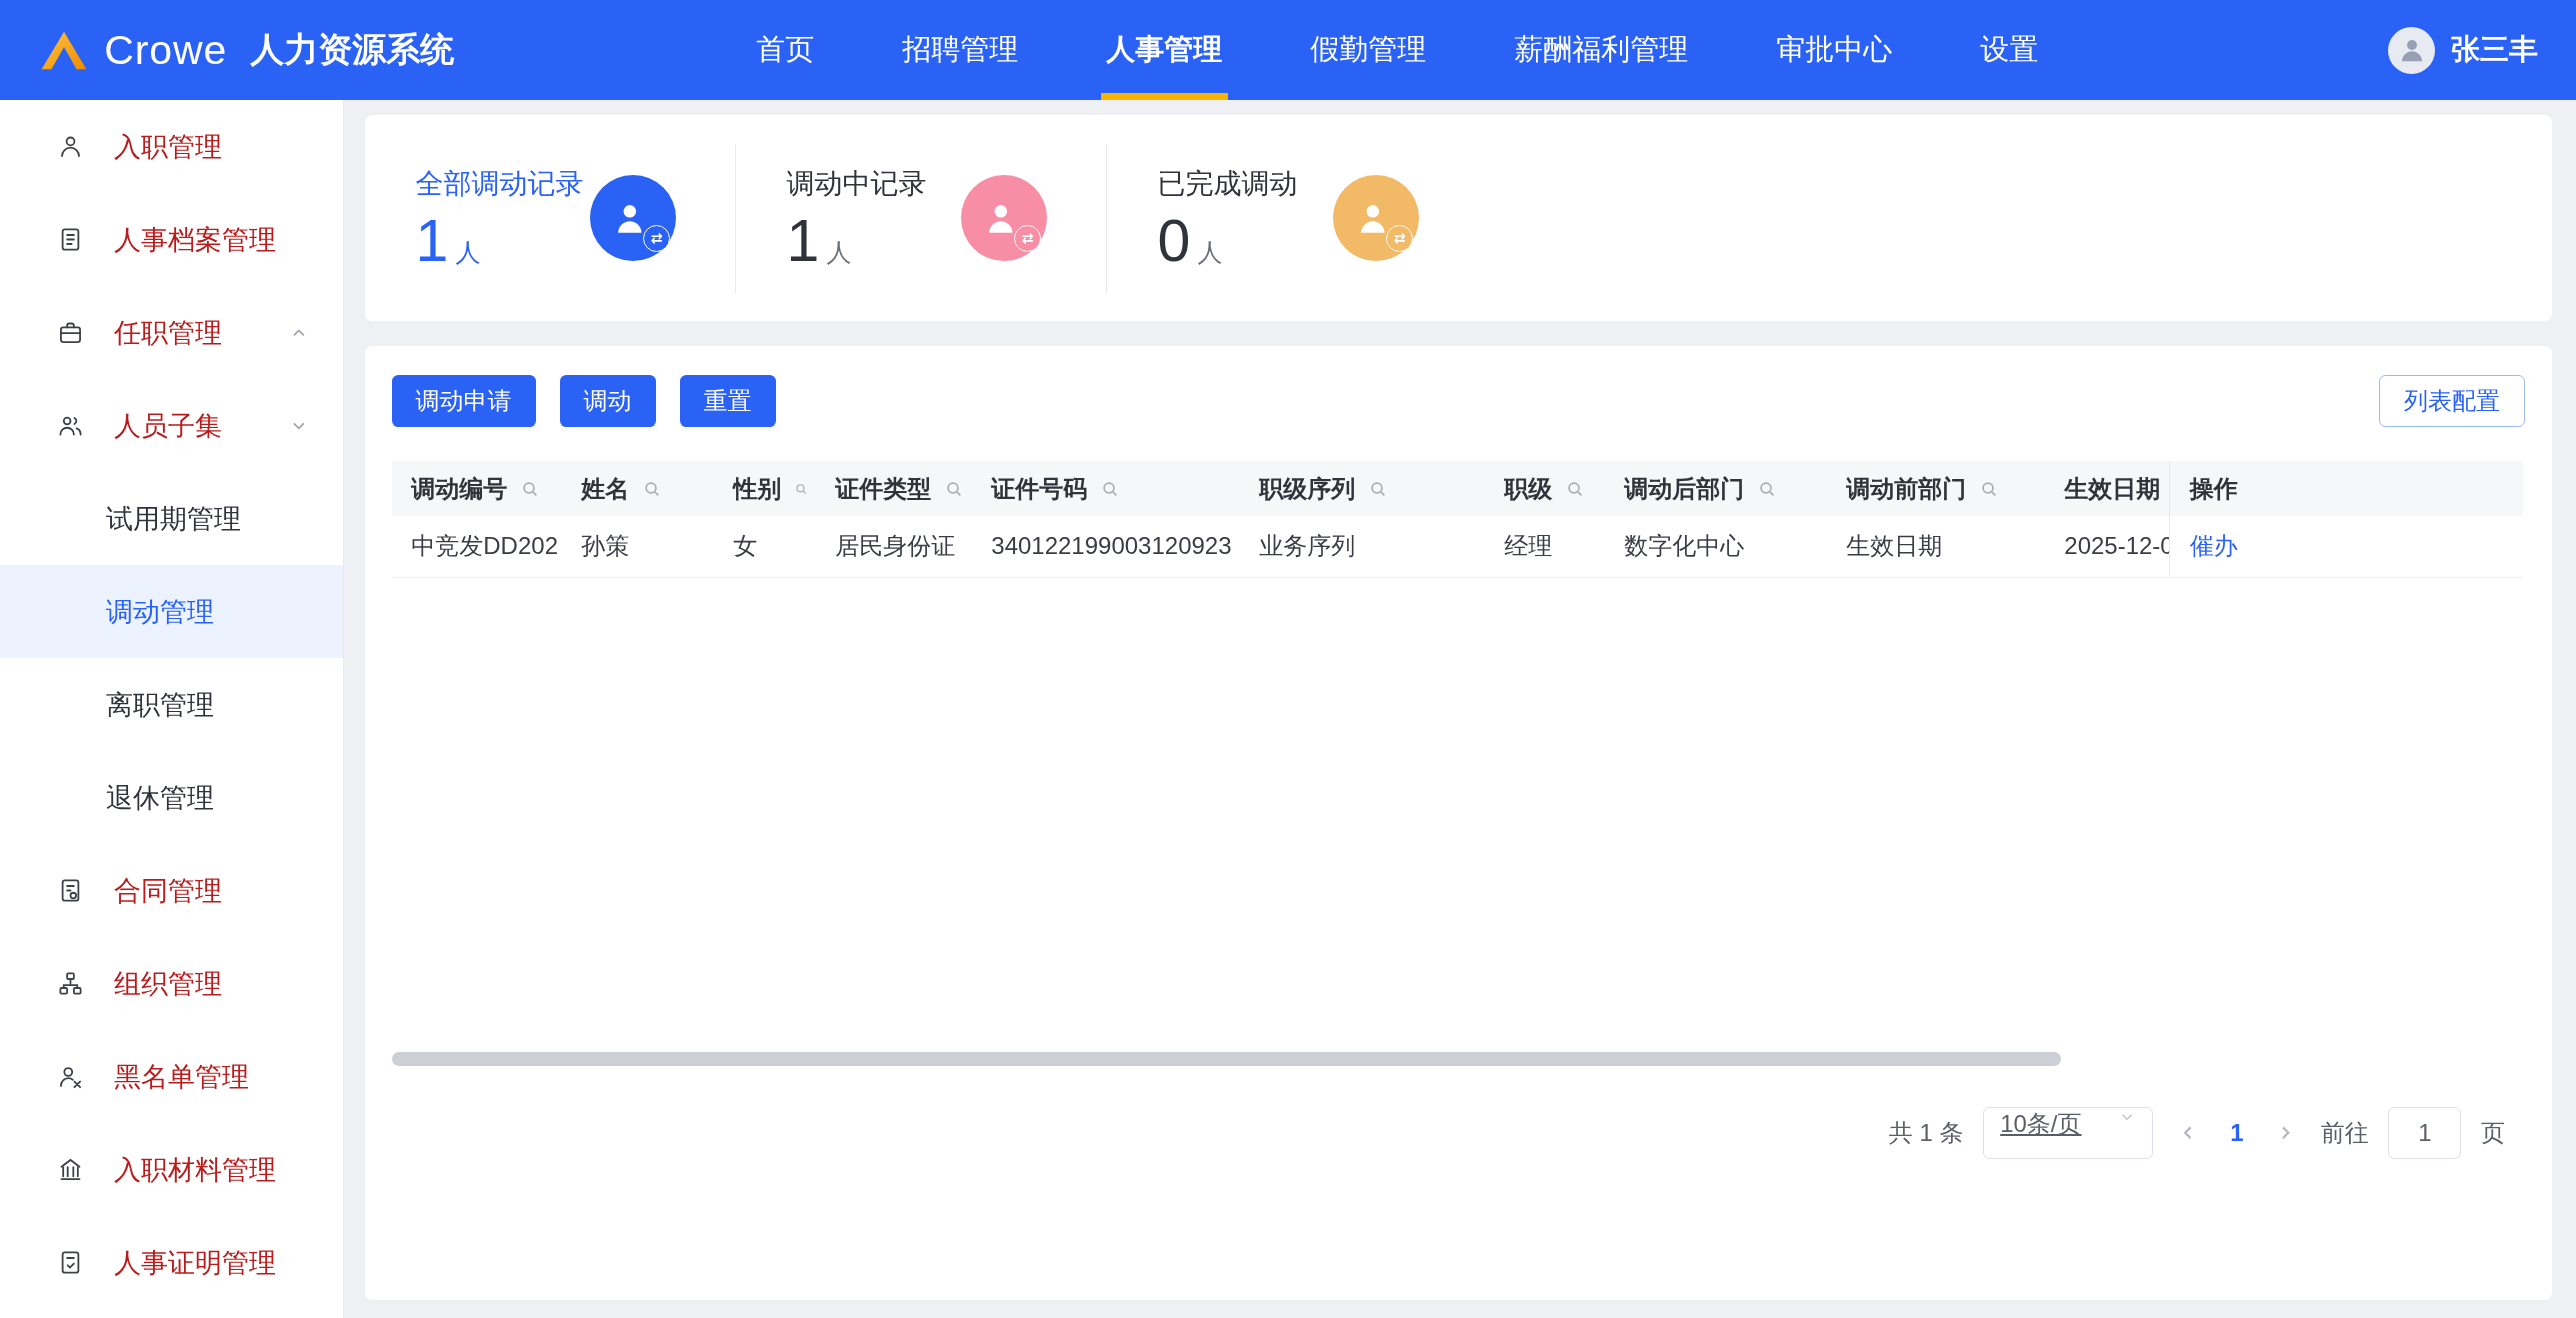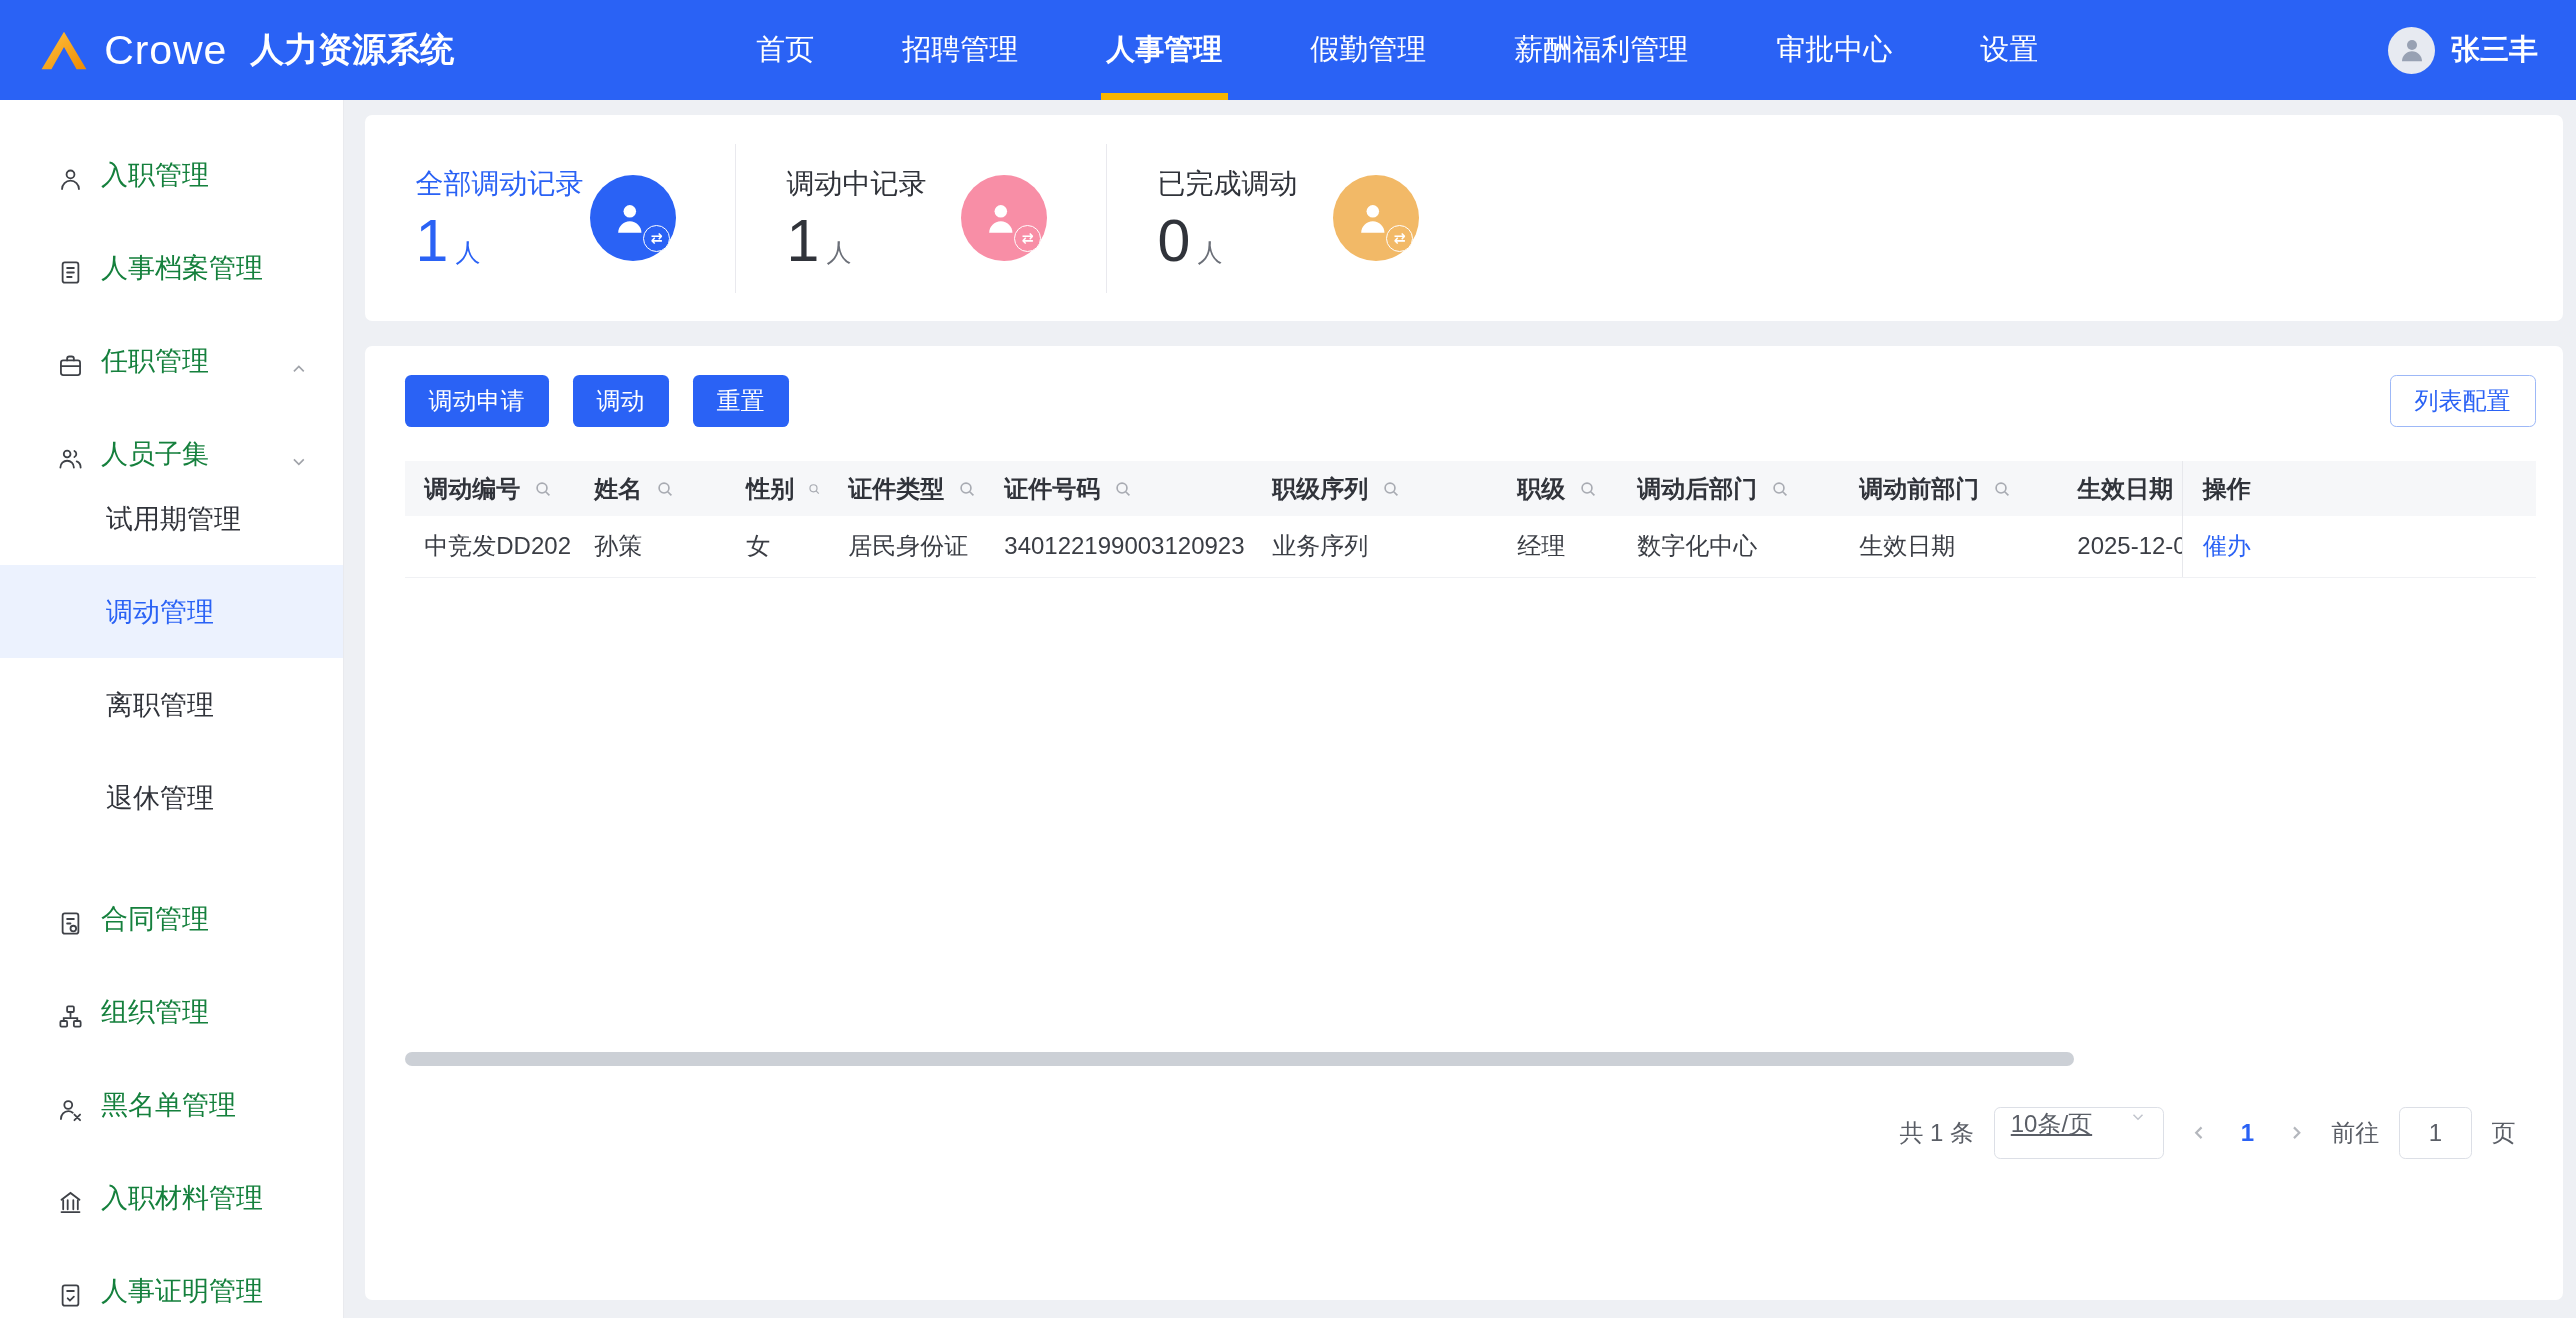--- a/index.html
+++ b/index.html
@@ -18,22 +18,22 @@
   .nav-item.active::after { content:""; position:absolute; left:19.7px; right:19.7px; bottom:0;
     height:7.2px; background:#f7b500; }
   .user-area { margin-left:auto; display:flex; align-items:center; gap:16px; }
   .avatar { width:47px; height:47px; border-radius:50%; background:#e7eaf1; display:flex;
     align-items:center; justify-content:center; overflow:hidden; cursor:pointer; }
   .user-name { font-size:29px; font-weight:700; }
 
   
   .layout { display:flex; height:1219px; }
   .sidebar { width:344px; background:#fff; border-right:0.9px solid #e9eaee; overflow:hidden; flex:none; }
-  .side-item { height:93px; display:flex; align-items:flex-end; padding:0 34px 0 57px; gap:17px;
-    font-size:27px; color:#15803d; cursor:pointer; white-space:nowrap; }
+  .side-item { height:93px; display:flex; align-items:center; padding:0 34px 0 57px; gap:30px;
+    font-size:27px; color:#b91c1c; cursor:pointer; white-space:nowrap; }
   .side-item .chev { margin-left:auto; display:flex; }
   .side-sub { height:93px; display:flex; align-items:center; padding-left:106px;
     font-size:27px; color:#30333a; cursor:pointer; white-space:nowrap; }
   .side-sub.active { color:#2a62f5; background:#ecf2fe; }
 
   
   .content { flex:1; padding:15px 24px 0 20.6px; }
   .stats-card { background:#fff; border-radius:7.2px; height:206px; display:flex; align-items:center; }
   .stat { width:371px; height:149px; display:flex; align-items:center; padding-left:51px;
     border-right:0.9px solid #e9e9ee; }
@@ -50,21 +50,21 @@
   .stat-icon.c-pink { background:#f88ea6; }
   .stat-icon.c-orange { background:#f2b967; }
   .stat-badge { position:absolute; right:5.4px; bottom:9px; width:27px; height:27px; border-radius:50%;
     border:1.8px solid #fff; color:#fff; font-size:14.3px; font-weight:700; display:flex;
     align-items:center; justify-content:center; line-height:1; }
   .c-blue .stat-badge { background:#2a62f5; }
   .c-pink .stat-badge { background:#f88ea6; }
   .c-orange .stat-badge { background:#f2b967; }
 
   .table-card { background:#fff; border-radius:7.2px; margin-top:25px; height:954px;
-    display:flex; flex-direction:column;padding-left:13px; }
+    display:flex; flex-direction:column; }
   .toolbar { display:flex; align-items:center; padding:0 27px; margin-top:29px; height:52px; }
   .btn { height:52px; padding:0 24px; border:none; border-radius:6.3px; background:#2a62f5; color:#fff;
     font-size:24px; margin-right:24px; cursor:pointer; font-family:inherit; }
   .btn-plain { margin-left:auto; margin-right:0; background:#fff; color:#2a62f5;
     border:1.8px solid #9db8f7; }
 
   .table-wrap { margin:34px 27px 0 27px; }
   table { width:2131px; border-collapse:collapse; table-layout:fixed; }
   th { height:55px; background:#f6f7f9; font-size:24px; font-weight:600; color:#30333a;
     text-align:left; padding:0 7.2px 0 19.7px; white-space:nowrap; overflow:hidden; }

